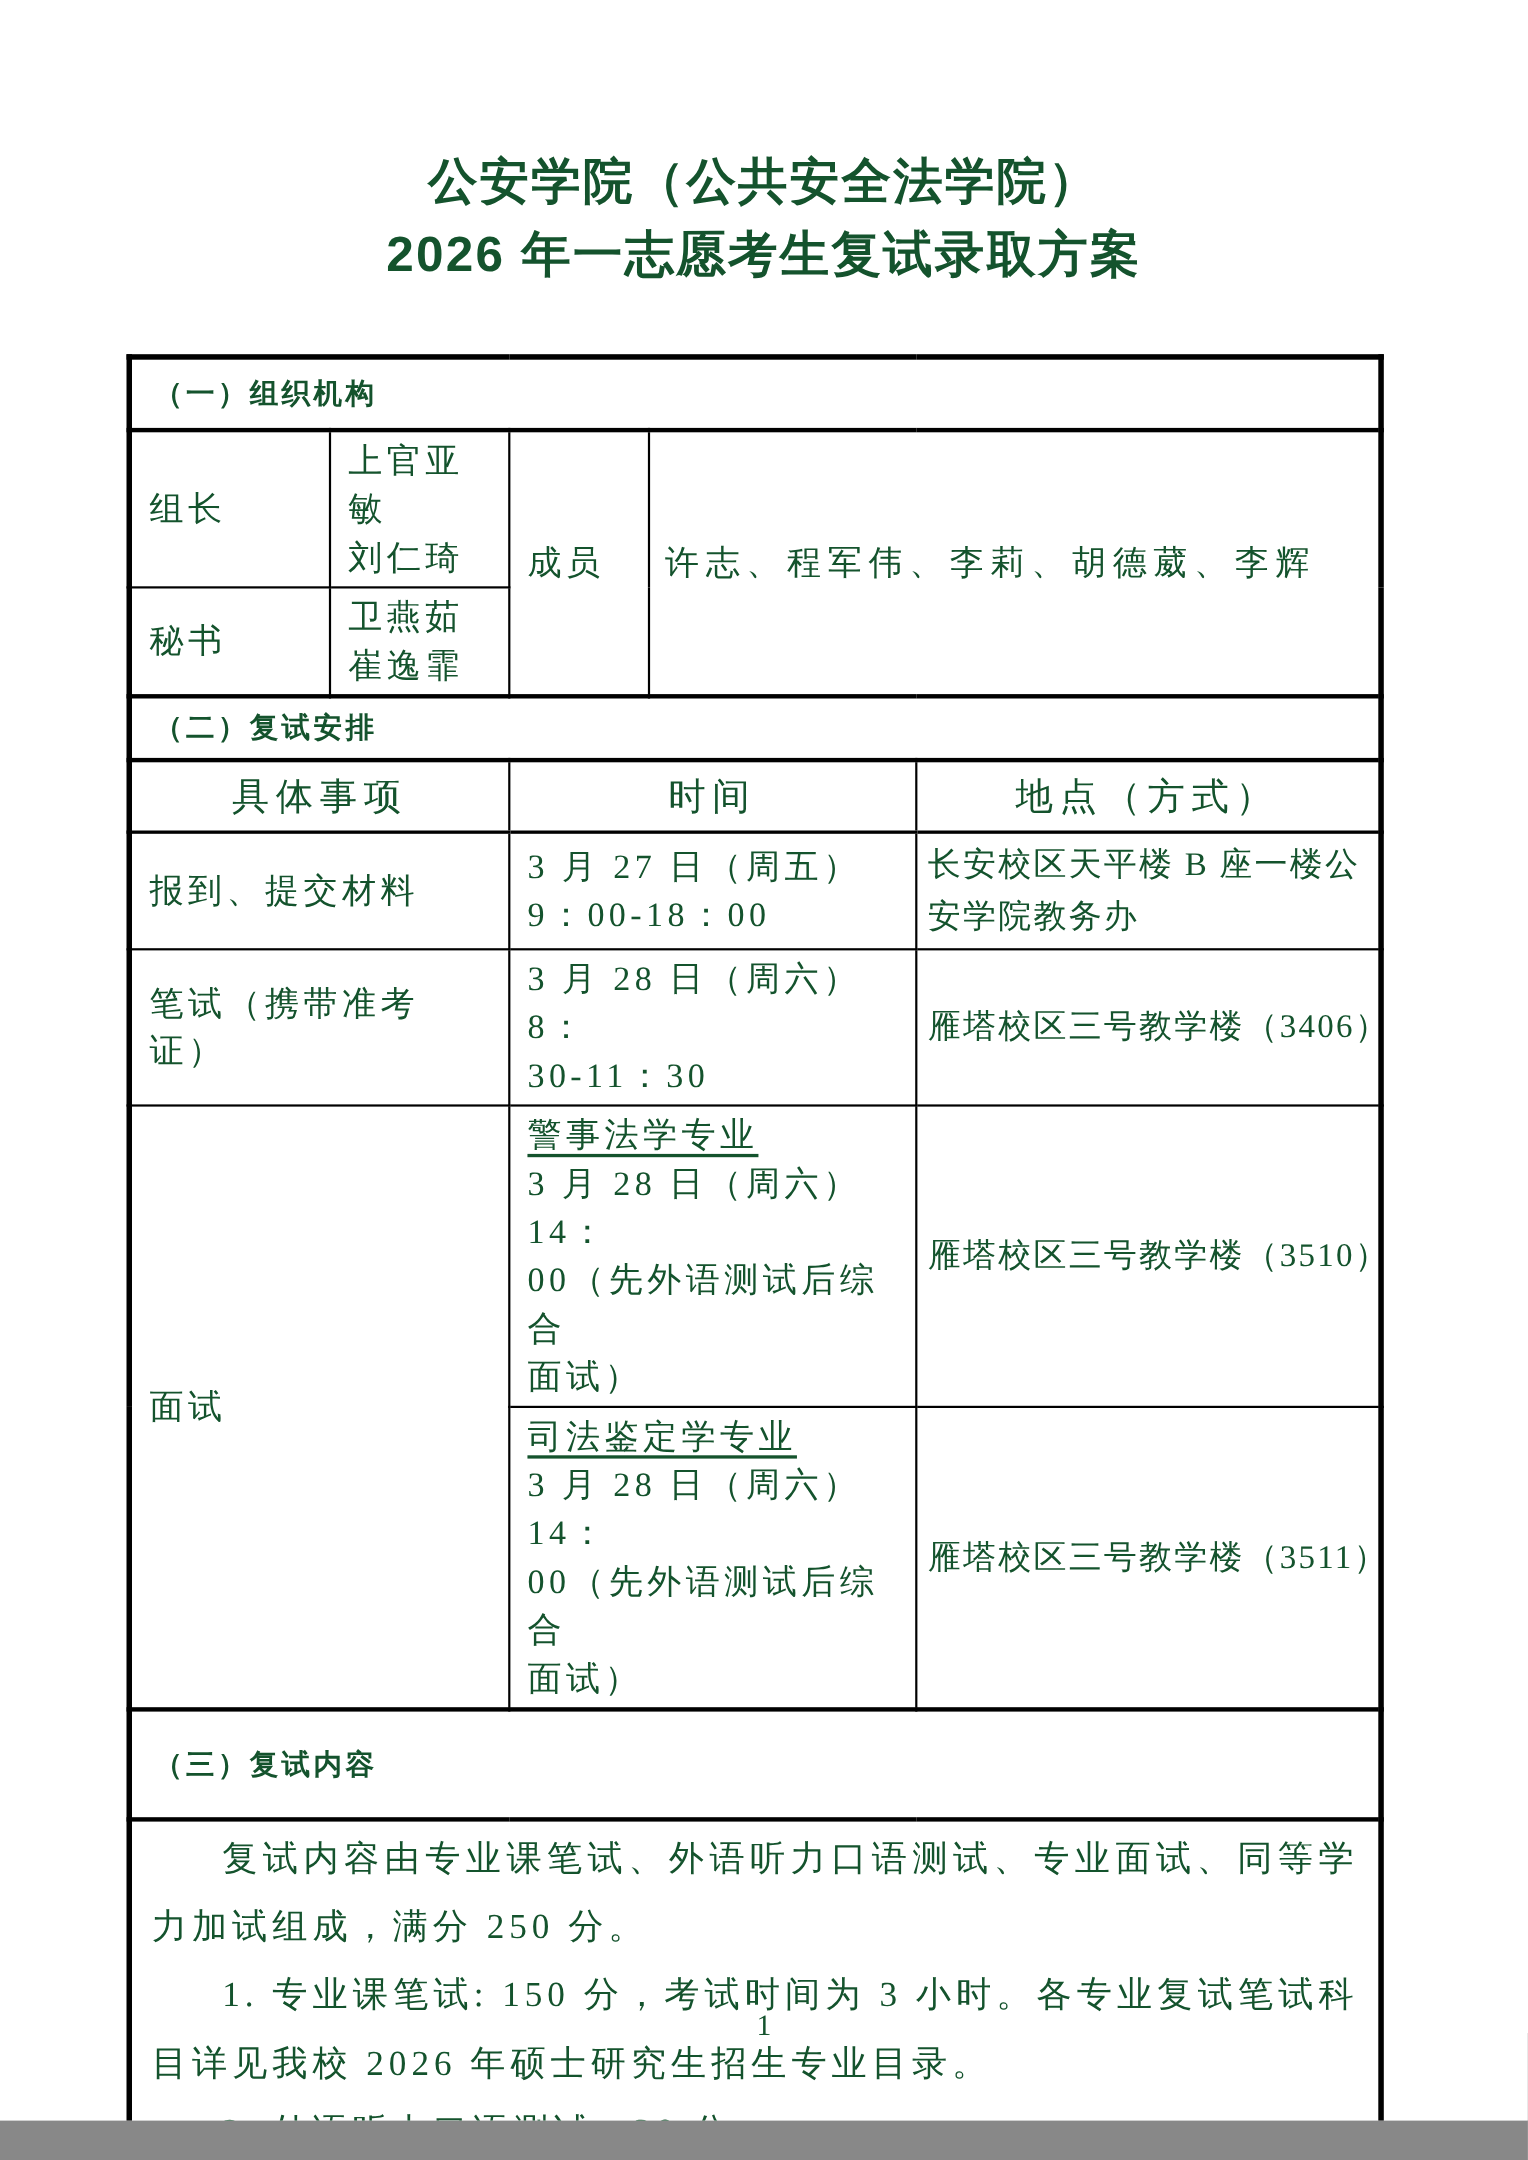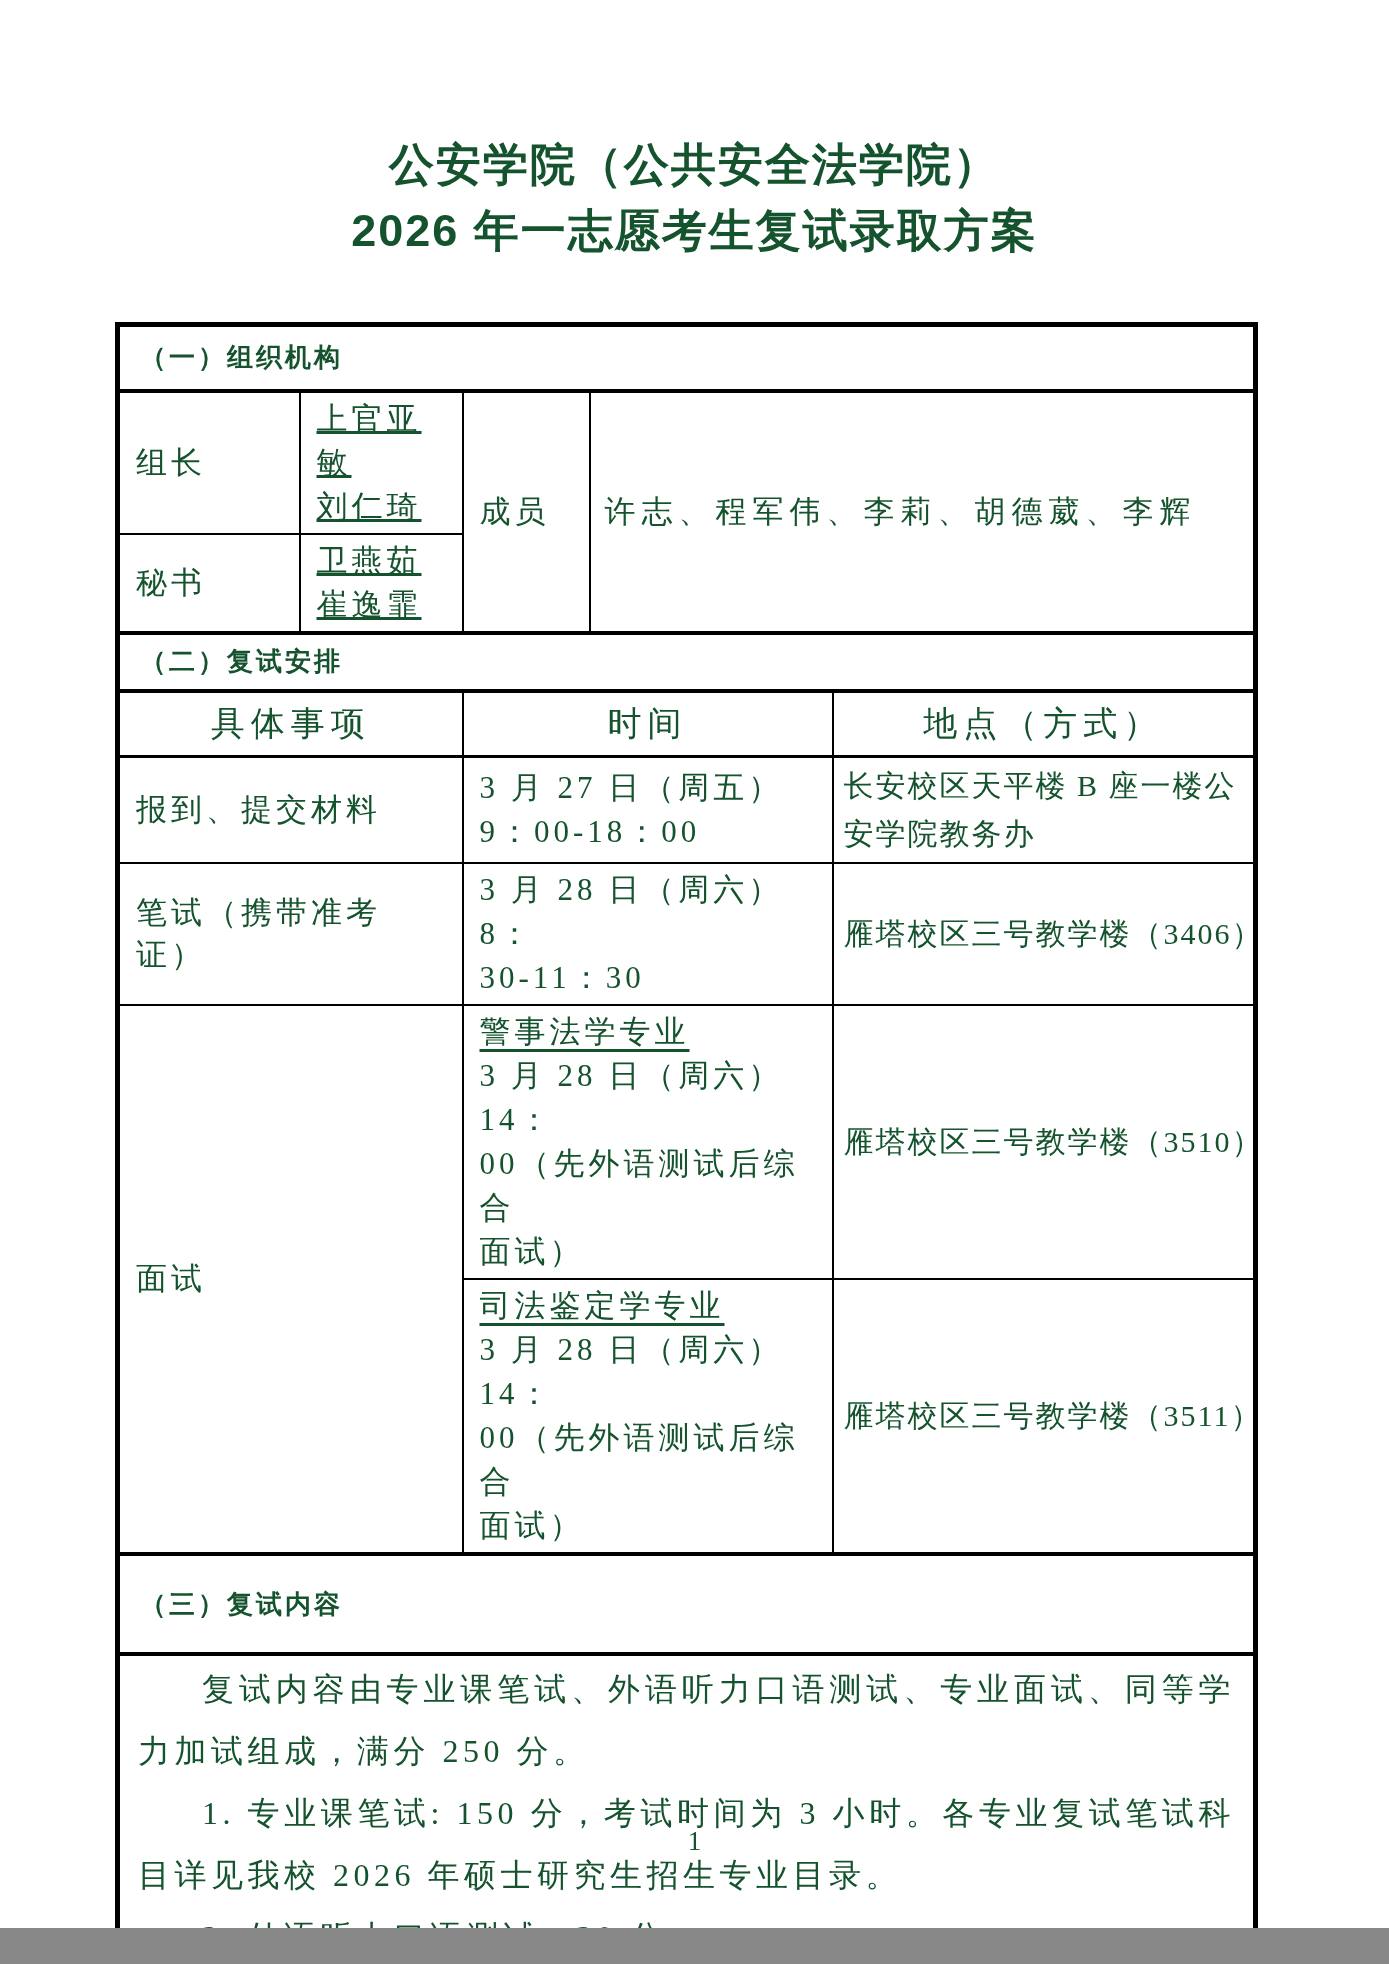--- a/index.html
+++ b/index.html
@@ -57,21 +57,21 @@
     padding-left: 20px;
   }
   tr.colheads th {
     font-family: "Liberation Sans", sans-serif;
     font-weight: normal;
     font-size: 34px;
     text-align: center;
     letter-spacing: 6px;
     border-bottom-width: 3px;
   }
-  td.names { white-space: pre-line; line-height: 44px; padding-left: 16px; text-decoration: underline; }
+  td.names { white-space: pre-line; line-height: 44px; padding-left: 16px; }
   td.rowlabel { padding-left: 16px; margin-top: 21px; }
   td.timecell { line-height: 44px; padding-left: 16px; padding-right: 8px; margin-top: 34px; }
   .major {
     font-family: "Liberation Sans", sans-serif;
     font-weight: normal;
     text-decoration: underline;
     text-decoration-thickness: 3px;
     text-underline-offset: 7px;
     letter-spacing: 4px;
   }

